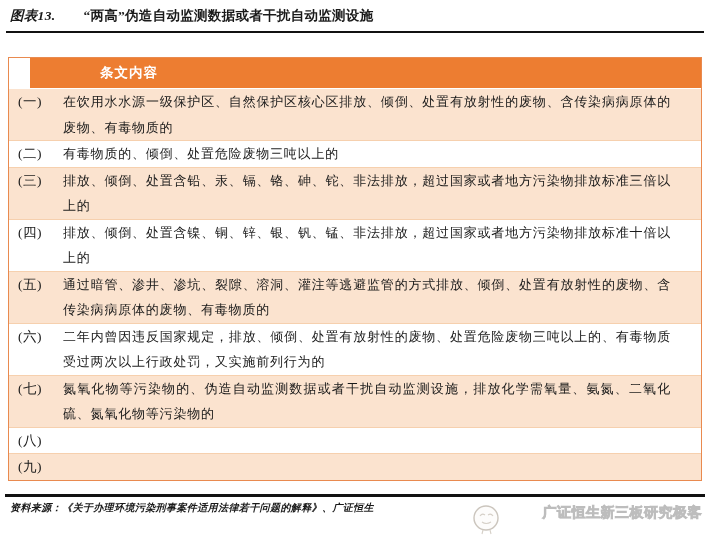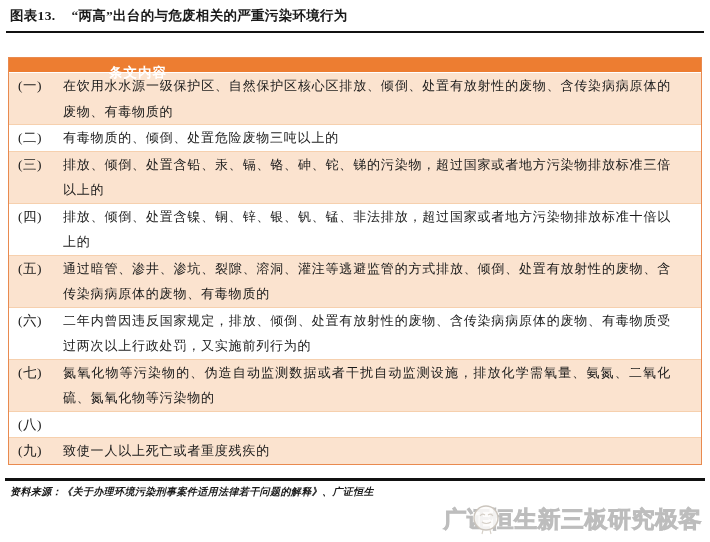--- a/index.html
+++ b/index.html
@@ -22,37 +22,37 @@
     overflow:hidden;
   }
   .page{position:relative;width:710px;height:542px;background:#FFFFFF;overflow:hidden;}
 
   
   .fig-title{
     padding:7px 10px 0 10px;
     font-size:13.5px;font-weight:bold;letter-spacing:.3px;
     white-space:nowrap;
   }
-  .fig-title .label{margin-right:16px;}
+  .fig-title .label{margin-right:28px;font-style:italic;}
   .title-rule{
     margin:6px 6px 0 6px;
     border-top:2px solid var(--rule_color);
   }
 
   
   .table-wrap{
     margin:24px 8px 0 8px;
     border:1px solid var(--table_border);
   }
   .t-header{
     background:var(--header_bg);
     color:var(--header_text);
-    height:14px;line-height:30px;
+    height:30px;line-height:30px;
     font-size:13.5px;font-weight:bold;
-    padding-left:100px;letter-spacing:1px;
+    padding-left:70px;letter-spacing:1px;margin-left:21px;
   }
   .t-row{
     display:flex;
     background:var(--row_bg);
     border-top:1px solid var(--row_divider);
     font-size:13px;line-height:25.5px;
   }
   .t-row:first-child{border-top:1px solid #FFFFFF;}
   .t-row.alt{background:var(--row_alt_bg);}
   .t-num{
@@ -76,89 +76,88 @@
   .source-line{
     padding:4px 0 0 10px;
     font-size:10px;
     font-style:italic;font-weight:bold;
     letter-spacing:.4px;
     white-space:nowrap;
   }
   .watermark{
     position:absolute;
     right:8px;top:504px;
-    font-size:23px;font-weight:bold;
+    font-size:14px;font-weight:bold;
     letter-spacing:.5px;
     color:var(--watermark_color);
     -webkit-text-stroke:.8px #BDBDBD;
     white-space:nowrap;
     pointer-events:none;
   }
   .mascot{
     position:absolute;left:472px;top:504px;
     width:30px;height:32px;
   }
 </style>
 </head>
 <body>
 
 <div class="page">
 
   <div class="fig-title">
-    <span class="label">图表13.</span><span>“两高”出台的与危废相关的严重污染环境行为</span>
+    <span class="label">图表13.</span><span>“两高”伪造自动监测数据或者干扰自动监测设施</span>
   </div>
   <div class="title-rule"></div>
 
   <div class="table-wrap">
     <div class="t-header">
       <span>条文内容</span>
     </div>
     <div class="t-body">
   <div class="t-row alt">
     <div class="t-num">(一)</div>
     <div class="t-text">在饮用水水源一级保护区、自然保护区核心区排放、倾倒、处置有放射性的废物、含传染病病原体的废物、有毒物质的</div>
   </div>
 
   <div class="t-row">
     <div class="t-num">(二)</div>
     <div class="t-text">有毒物质的、倾倒、处置危险废物三吨以上的</div>
   </div>
 
   <div class="t-row alt">
     <div class="t-num">(三)</div>
-    <div class="t-text">排放、倾倒、处置含铅、汞、镉、铬、砷、铊、锑的污染物，超过国家或者地方污染物排放标准三倍以上的</div>
+    <div class="t-text">排放、倾倒、处置含铅、汞、镉、铬、砷、铊、非法排放，超过国家或者地方污染物排放标准三倍以上的</div>
   </div>
 
   <div class="t-row">
     <div class="t-num">(四)</div>
     <div class="t-text">排放、倾倒、处置含镍、铜、锌、银、钒、锰、非法排放，超过国家或者地方污染物排放标准十倍以上的</div>
   </div>
 
   <div class="t-row alt">
     <div class="t-num">(五)</div>
     <div class="t-text">通过暗管、渗井、渗坑、裂隙、溶洞、灌注等逃避监管的方式排放、倾倒、处置有放射性的废物、含传染病病原体的废物、有毒物质的</div>
   </div>
 
   <div class="t-row">
     <div class="t-num">(六)</div>
-    <div class="t-text">二年内曾因违反国家规定，排放、倾倒、处置有放射性的废物、含传染病病原体的废物、有毒物质受过两次以上行政处罚，又实施前列行为的</div>
+    <div class="t-text">二年内曾因违反国家规定，排放、倾倒、处置有放射性的废物、处置危险废物三吨以上的、有毒物质受过两次以上行政处罚，又实施前列行为的</div>
   </div>
 
   <div class="t-row alt">
     <div class="t-num">(七)</div>
     <div class="t-text">氮氧化物等污染物的、伪造自动监测数据或者干扰自动监测设施，排放化学需氧量、氨氮、二氧化硫、氮氧化物等污染物的</div>
   </div>
 
   <div class="t-row">
     <div class="t-num">(八)</div>
   </div>
 
   <div class="t-row alt">
     <div class="t-num">(九)</div>
-    <div class="t-text">致使一人以上死亡或者重度残疾的</div>
   </div>
 </div>
   </div>
 
   <div class="footer-rule"></div>
   <div class="source-line">资料来源：《关于办理环境污染刑事案件适用法律若干问题的解释》、广证恒生</div>
 
   <div class="watermark">广证恒生新三板研究极客</div>
 
   <div class="mascot">

